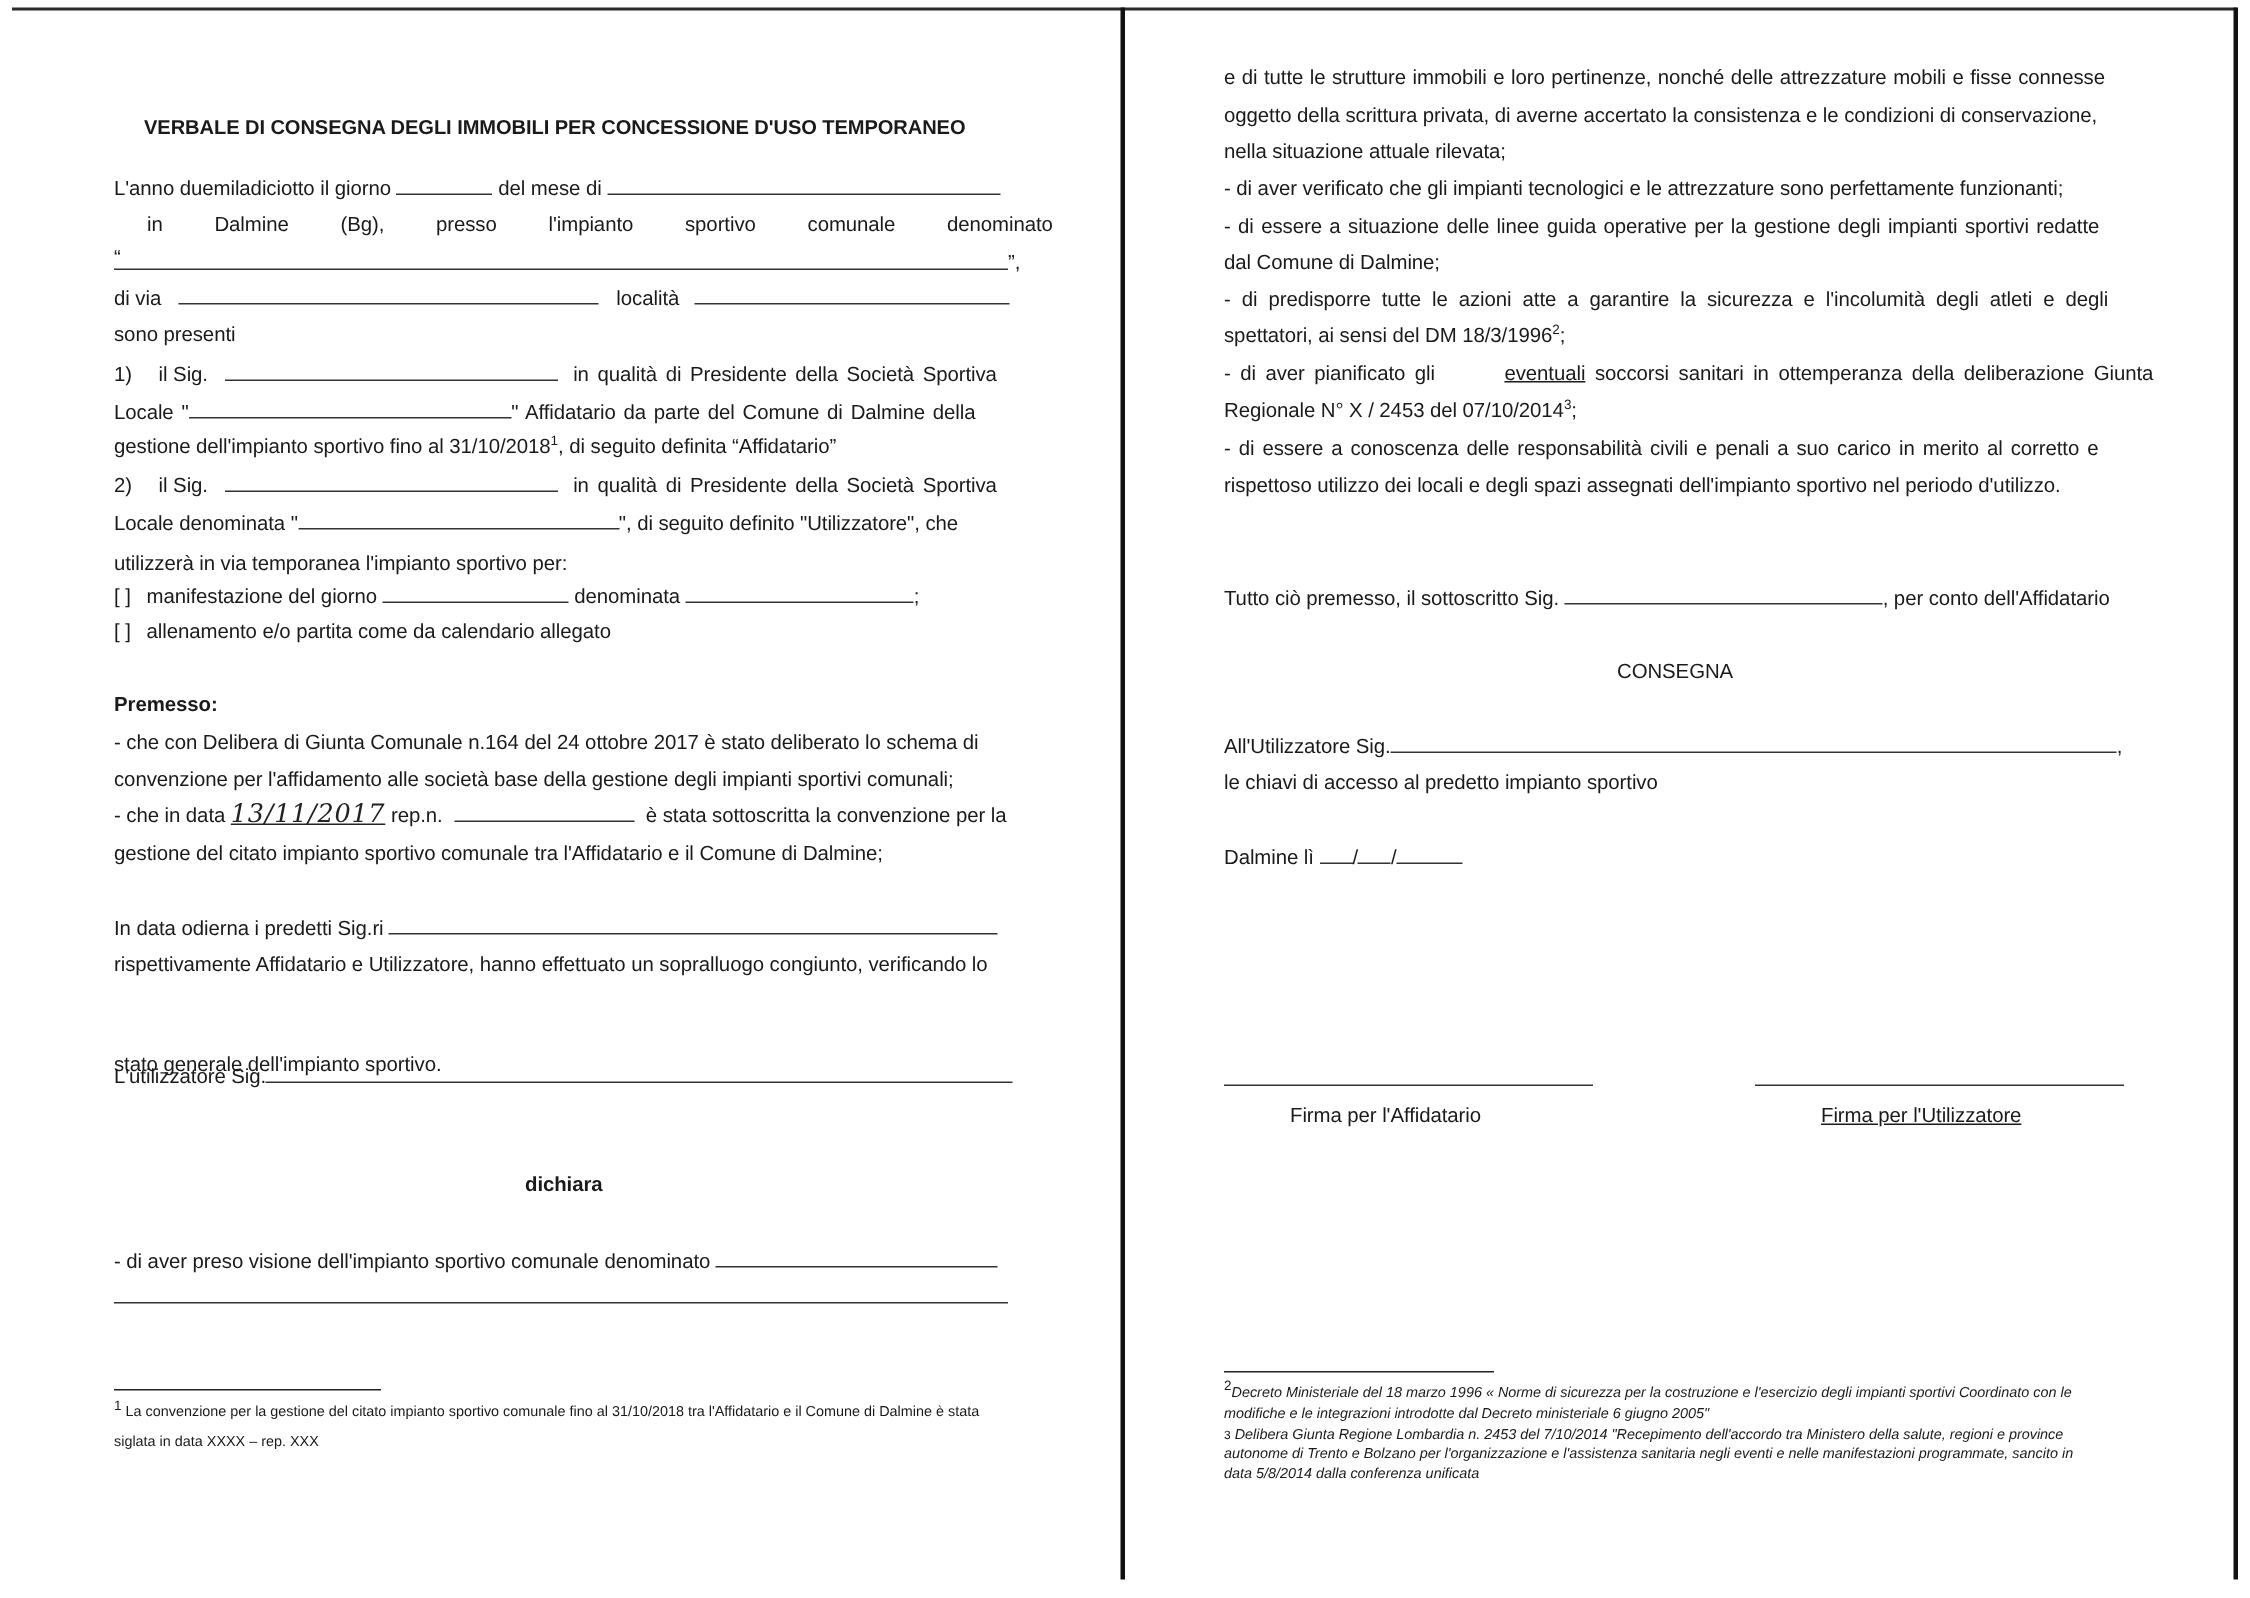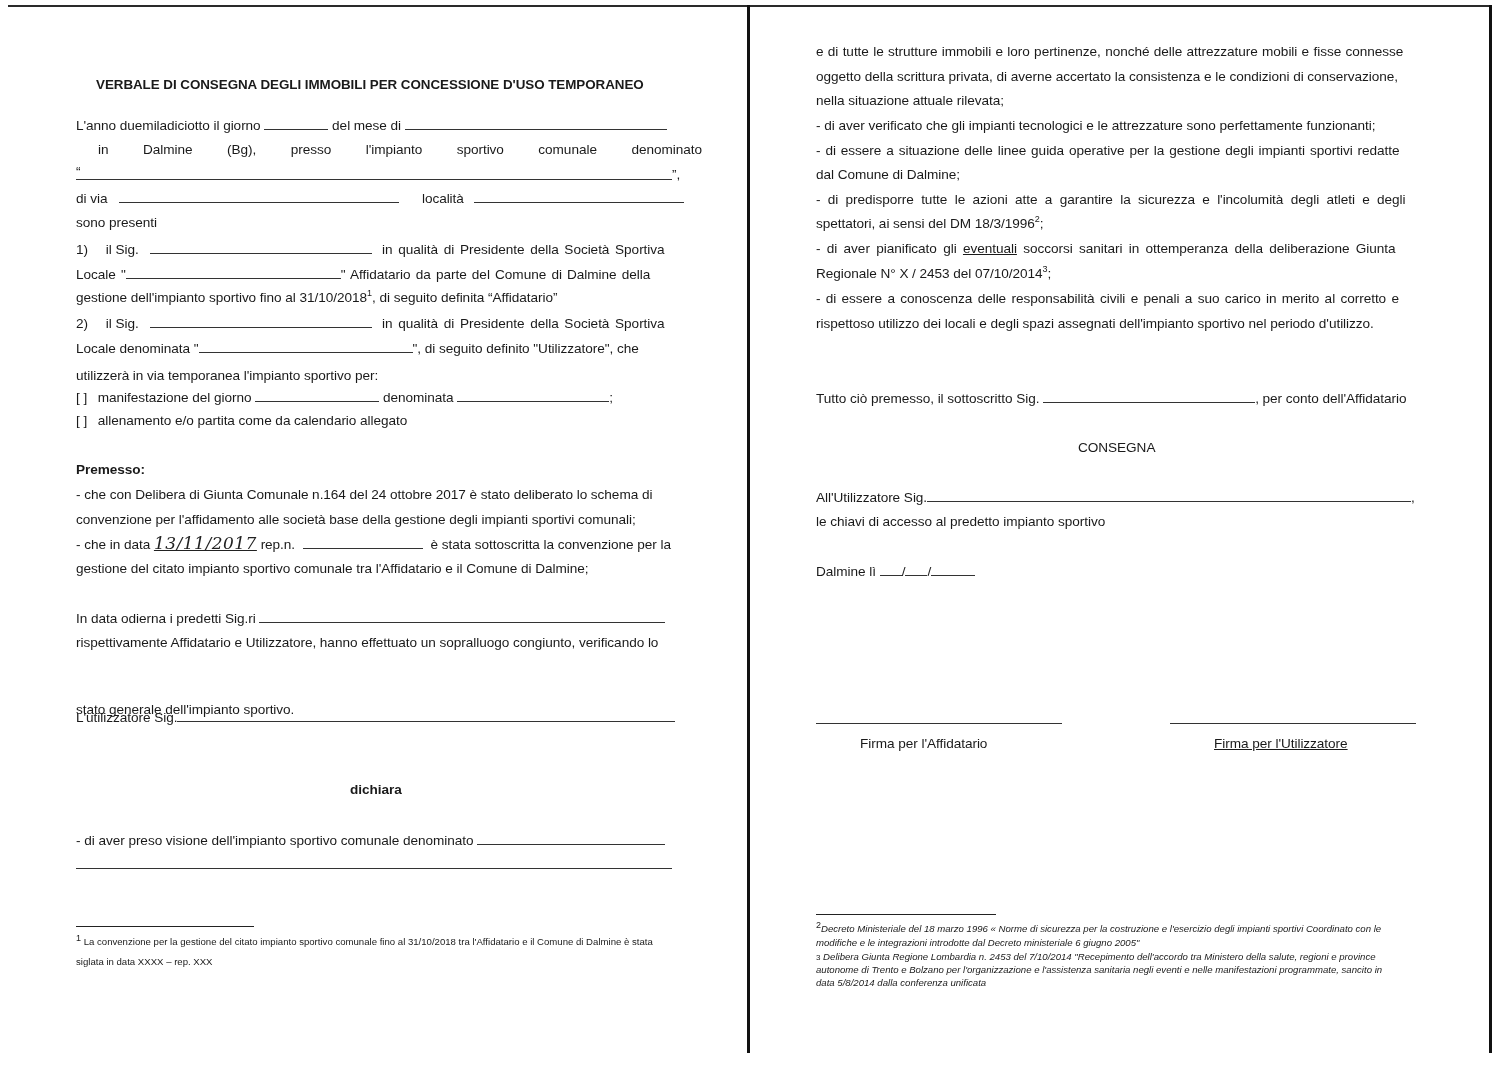--- a/index.html
+++ b/index.html
@@ -14,21 +14,21 @@
   .page-right { left: 750px; width: 740px; }
 
   .t { position: absolute; font-size: 13.6px; line-height: 16px; white-space: nowrap; letter-spacing: -0.05px; }
   .b { font-weight: bold; }
   .just { display: flex; justify-content: space-between; padding-left: 22px; }
   .blank { display: inline-block; border-bottom: 1px solid #333; height: 12px; vertical-align: baseline; }
   .line { position: absolute; height: 0; border-top: 1px solid #333; }
   .sup { font-size: 9px; vertical-align: super; line-height: 0; }
   .hand { font-family: "DejaVu Serif", serif; font-style: italic; font-size: 17px; color: #222;
           text-decoration: underline; letter-spacing: 0.5px; }
-  .u { text-decoration: underline; }
+  .u { text-decoration: underline; margin-left: 40px; }
   .fn { position: absolute; font-size: 9.6px; line-height: 14px; white-space: nowrap; }
   .fn-it { font-style: italic; }
   .checkbox { display: inline-block; width: 18px; }
 </style>
 </head>
 <body>
 
 <div class="frame-top"></div>
 <div class="frame-divider"></div>
 <div class="frame-right"></div>
@@ -55,21 +55,21 @@
     <span>denominato</span>
   </div>
 
   <div class="t" style="left:76px; top:164px;">“</div>
   <div class="line" style="left:76px; top:179px; width:596px;"></div>
   <div class="t" style="left:672px; top:167px;">”,</div>
 
   <div class="t" style="left:76px; top:190px;">
     <span>di via</span>
     <span class="blank" style="width:280px; margin-left:8px;"></span>
-    <span style="margin-left:19px;">località</span>
+    <span style="margin-left:8px;">località</span>
     <span class="blank" style="width:210px; margin-left:6px;"></span>
   </div>
 
   <div class="t" style="left:76px; top:215px;">sono presenti</div>
 
   <div class="t" style="left:76px; top:241px;">
     <span>1)</span>
     <span style="margin-left:14px;">il Sig.</span>
     <span class="blank" style="width:222px; margin-left:8px;"></span>
     <span style="margin-left:6px; word-spacing:2px;">in qualità di Presidente della Società Sportiva</span>

